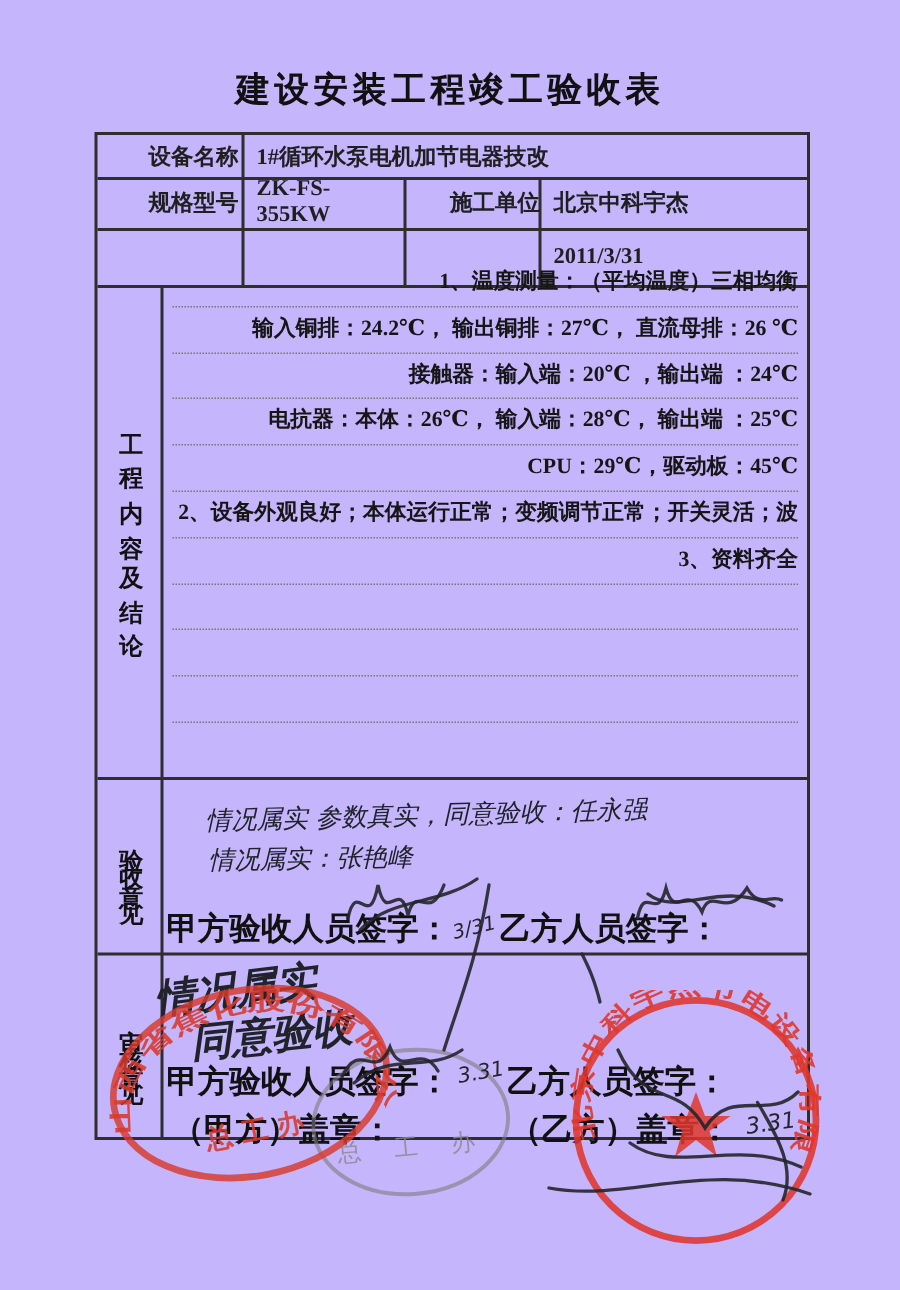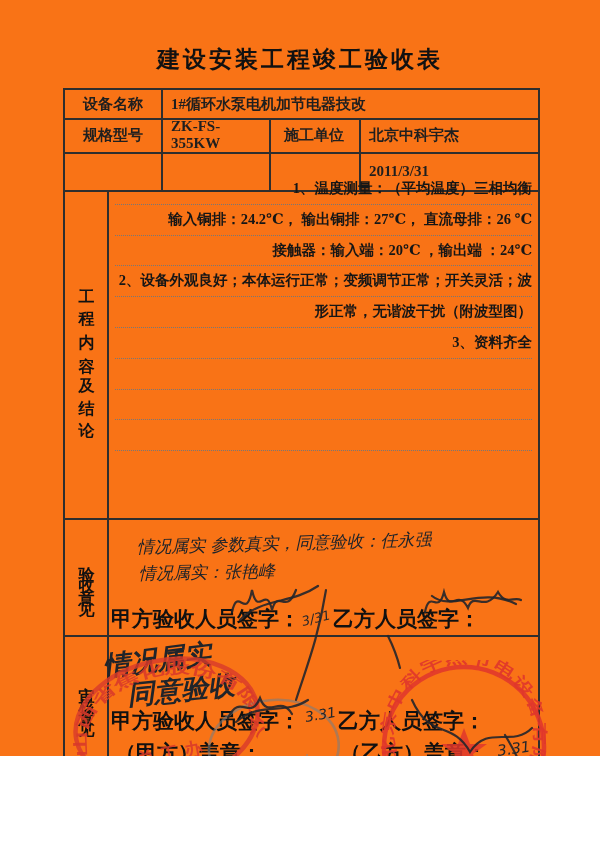--- a/index.html
+++ b/index.html
@@ -1,26 +1,26 @@
 <!DOCTYPE html>
 <html><head>
 <meta charset="utf-8">
 <style>
   html,body{margin:0;padding:0;background:#ffffff;}
-  .sheet{position:relative;width:600px;height:756px;background:#f97316;overflow:hidden;
+  .sheet{position:relative;width:600px;height:860px;background:#c4b5fd;overflow:hidden;
          font-family:"Liberation Serif","DejaVu Serif",serif;color:#1f1f1f;}
   .title{position:absolute;left:0;top:44px;width:100%;text-align:center;
          font-size:23px;font-weight:bold;letter-spacing:3px;color:#111;}
   .tbl{position:absolute;left:63px;top:88px;width:477px;height:672px;
        border:2px solid #2e2e2e;box-sizing:border-box;z-index:1;}
   .hl,.vl{position:absolute;background:#2e2e2e;}
   .hl{height:2px;}
   .vl{width:2px;}
   .cell{position:absolute;display:flex;align-items:center;font-weight:bold;font-size:15px;}
-  .cell.center{justify-content:center;}
+  .cell.center{justify-content:center;padding-left:16px;}
   .vlabelbox{position:absolute;display:flex;align-items:center;justify-content:center;}
   .vlabel{writing-mode:vertical-lr;text-orientation:upright;font-weight:bold;font-size:16px;color:#111;}
   .ls-wide{letter-spacing:22px;}
   .ls-med{letter-spacing:12px;}
   .lines{position:absolute;left:42px;top:84px;width:431px;height:328px;text-align:right;}
   .cline{height:29.8px;line-height:29.8px;margin:0 6px 0 8px;
          border-bottom:1.6px dotted #777;font-size:14.5px;font-weight:600;
          white-space:nowrap;overflow:hidden;color:#161616;}
   .hand{position:absolute;font-family:"DejaVu Sans",sans-serif;font-style:italic;
         color:#20242a;z-index:6;white-space:nowrap;}
@@ -59,22 +59,23 @@
 
     <div class="cell" style="left:304px;top:62px;width:165px;height:38px">2011/3/31</div>
 
     <div class="vlabelbox" style="left:0;top:100px;width:42px;height:328px">
       <div class="vlabel ls-wide">工程内容及结论</div>
     </div>
     <div class="lines">
       <div class="cline">1、温度测量：（平均温度）三相均衡</div>
       <div class="cline">输入铜排：24.2℃，  输出铜排：27℃，  直流母排：26 ℃</div>
       <div class="cline">接触器：输入端：20℃  ，输出端 ：24℃</div>
+      <div class="cline">电抗器：本体：26℃，  输入端：28℃，  输出端 ：25℃</div>
+      <div class="cline">CPU：29℃，驱动板：45℃</div>
       <div class="cline">2、设备外观良好；本体运行正常；变频调节正常；开关灵活；波</div>
-      <div class="cline">形正常，无谐波干扰（附波型图）</div>
       <div class="cline">3、资料齐全</div>
       <div class="cline"></div>
       <div class="cline"></div>
       <div class="cline"></div>
     </div>
 
     <div class="vlabelbox" style="left:0;top:428px;width:42px;height:117px">
       <div class="vlabel ls-med">验收意见</div>
     </div>
     <div class="hand" style="left:72px;top:442px;font-size:17px;transform:rotate(-1.5deg)">情况属实 参数真实，同意验收：任永强</div>

